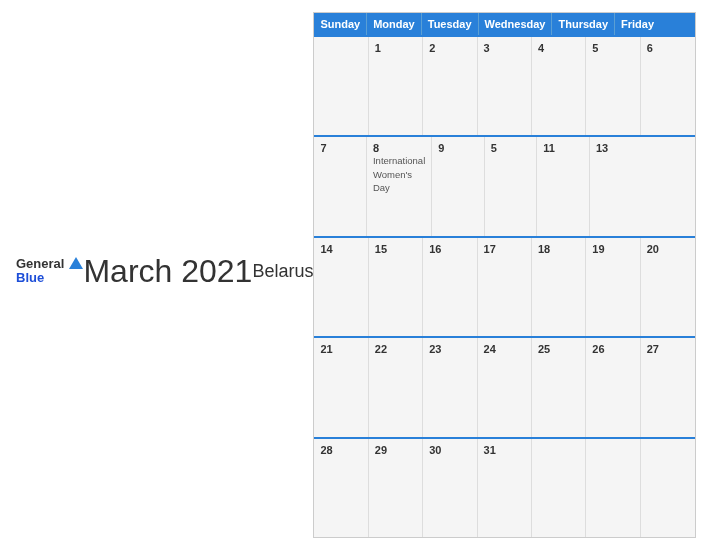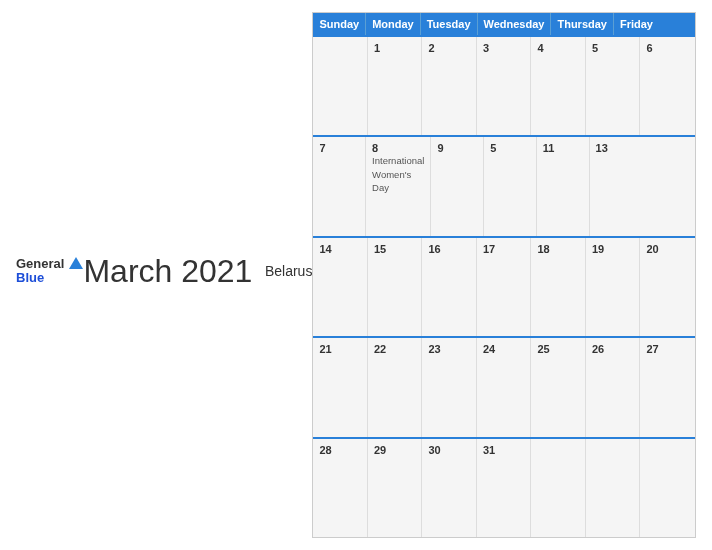--- a/index.html
+++ b/index.html
@@ -56,21 +56,21 @@
       margin-bottom: 1px;
     }
     .title {
       font-size: 32px;
       font-weight: normal;
       color: #333;
       text-align: center;
       flex: 1;
     }
     .country {
-      font-size: 14px;
+      font-size: 18px;
       color: #333;
       text-align: right;
       min-width: 60px;
     }
     
     .calendar {
       flex: 1;
       display: flex;
       flex-direction: column;
       border: 1px solid #ccc;

